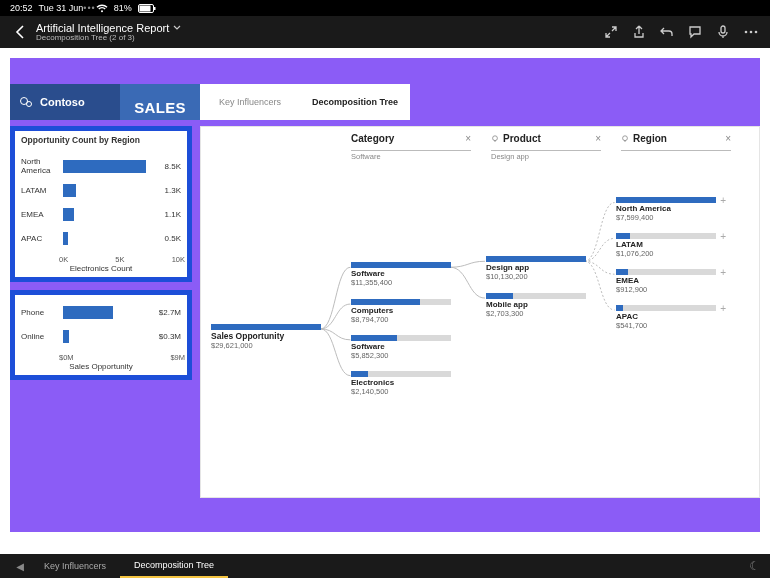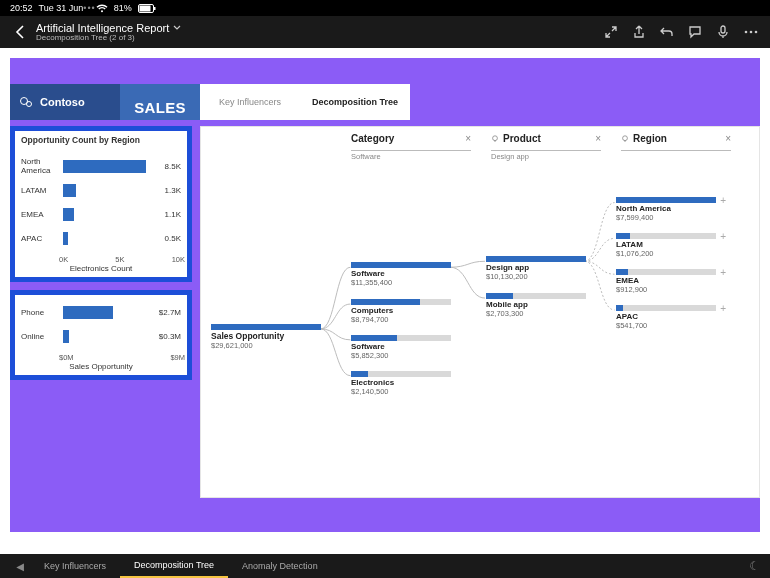--- a/index.html
+++ b/index.html
@@ -379,16 +379,15 @@
         </div>
       </div>
     </div>
   </div>
 </div>
 
 <div class="page-tabs">
   <div class="pt-arrow">◀</div>
   <div class="pt-tab">Key Influencers</div>
   <div class="pt-tab active">Decomposition Tree</div>
-  <div class="pt-tab">Anomaly Detection</div>
   <div class="pt-spacer"></div>
   <div class="pt-moon">☾</div>
 </div>
 
 </body></html>

